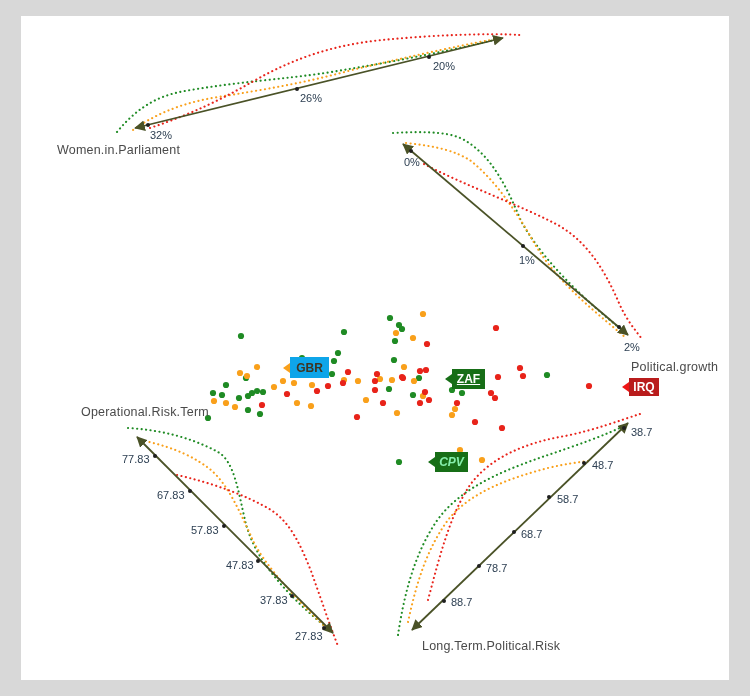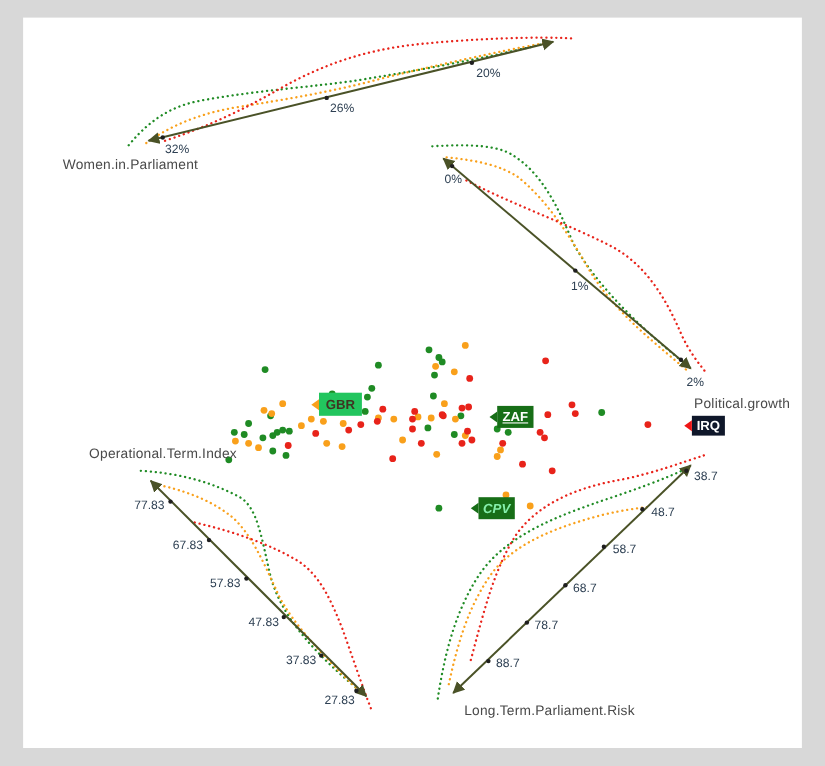--- a/index.html
+++ b/index.html
@@ -186,31 +186,31 @@
     <circle cx="471" cy="382" r="3.1" fill="#e8231a"></circle>
     <circle cx="498" cy="377" r="3.1" fill="#e8231a"></circle>
     <circle cx="520" cy="368" r="3.1" fill="#e8231a"></circle>
     <circle cx="523" cy="376" r="3.1" fill="#e8231a"></circle>
     <circle cx="589" cy="386" r="3.1" fill="#e8231a"></circle>
   </svg>
 
 <div id="overlay">
   <div class="axis-label" style="left: 33px; top: 143px;">Women.in.Parliament</div>
   <div class="axis-label" style="left: 607px; top: 360px;">Political.growth</div>
-  <div class="axis-label" style="left: 57px; top: 405px;">Operational.Term.Index</div>
-  <div class="axis-label" style="left: 398px; top: 639px;">Long.Term.Parliament.Risk</div>
-<div class="callout" style="left: 266px; top: 357px; width: 39px; height: 21px; background: #22c55e; color: rgb(63, 53, 34);">
+  <div class="axis-label" style="left: 57px; top: 405px;">Operational.Risk.Term</div>
+  <div class="axis-label" style="left: 398px; top: 639px;">Long.Term.Political.Risk</div>
+<div class="callout" style="left: 266px; top: 357px; width: 39px; height: 21px; background: #0ea5e9; color: rgb(63, 53, 34);">
       <span class="arrow" style="border-right-color: rgb(249, 160, 27);"></span>
       <span>GBR</span>
     </div>
     <div class="callout" style="left: 428px; top: 369px; width: 33px; height: 20px; background: rgb(23, 110, 23); color: rgb(255, 255, 255); text-decoration: underline;">
       <span class="arrow" style="border-right-color: rgb(23, 110, 23);"></span>
       <span>ZAF</span>
     </div>
     <div class="callout" style="left: 411px; top: 452px; width: 33px; height: 20px; background: rgb(23, 110, 23); color: #86efac; font-style: italic;">
       <span class="arrow" style="border-right-color: rgb(23, 110, 23);"></span>
       <span>CPV</span>
     </div>
-    <div class="callout" style="left: 605px; top: 378px; width: 30px; height: 18px; background: #0f172a; color: rgb(255, 255, 255);">
+    <div class="callout" style="left: 605px; top: 378px; width: 30px; height: 18px; background: #b91c1c; color: rgb(255, 255, 255);">
       <span class="arrow" style="border-right-color: rgb(238, 21, 21);"></span>
       <span>IRQ</span>
     </div>
   </div>
 
 </body></html>

